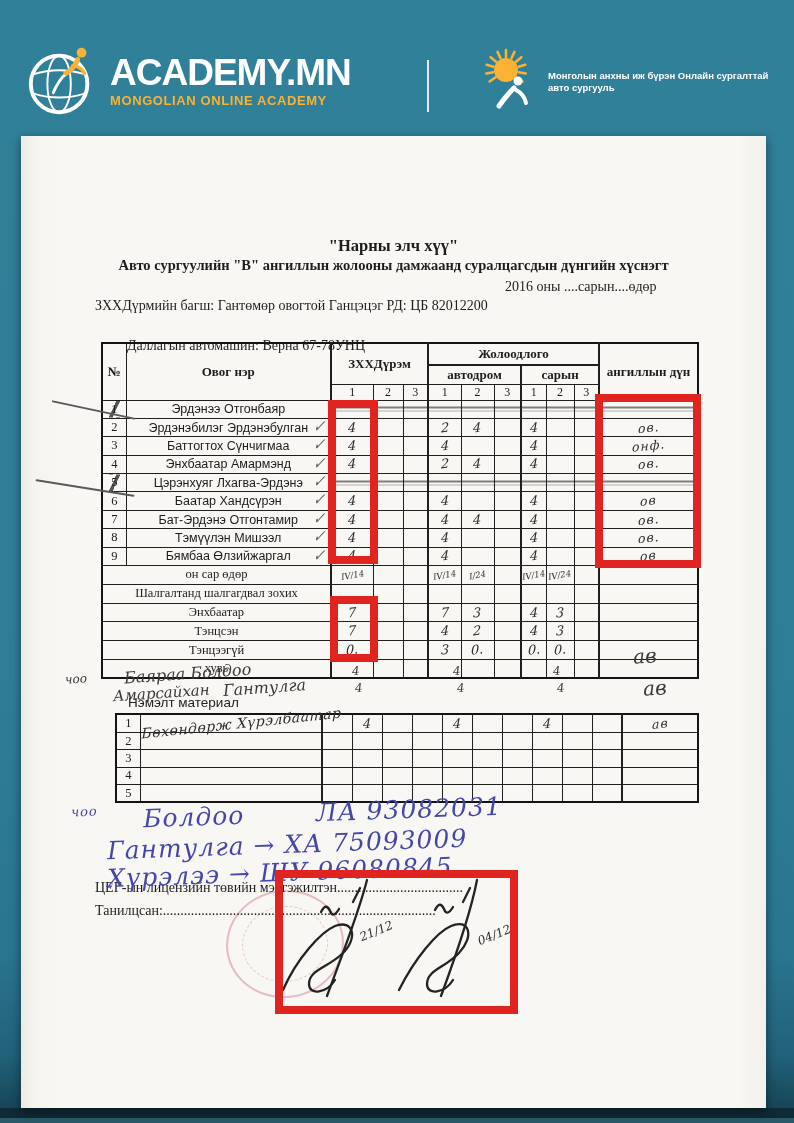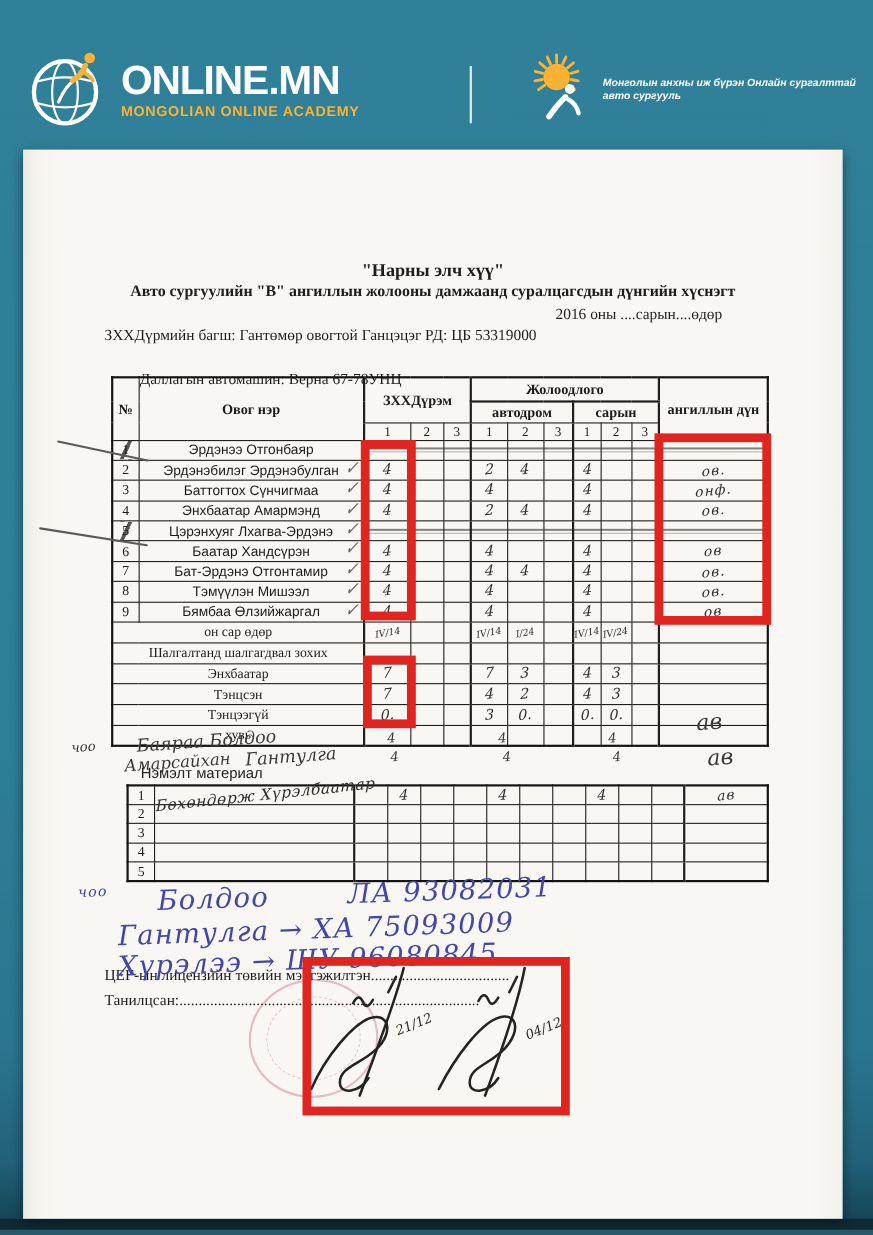--- a/index.html
+++ b/index.html
@@ -14,21 +14,21 @@
   .logo-left{position:absolute;left:24px;top:42px;display:flex;align-items:center;}
   .logo-left svg{width:78px;height:78px;}
   .jl-text{margin-left:8px;font-family:"Liberation Sans",sans-serif;}
   .jl-title{color:#fff;font-size:37px;font-weight:bold;letter-spacing:-1px;line-height:38px;}
   .jl-tag{color:#f9b233;font-size:13px;font-weight:bold;letter-spacing:.6px;margin-top:1px;}
   .divider{position:absolute;left:427px;top:60px;width:2px;height:52px;background:rgba(255,255,255,.85);}
   .logo-right{position:absolute;left:480px;top:48px;display:flex;align-items:center;}
   .logo-right svg{width:64px;height:64px;}
   .ne-text{margin-left:4px;font-family:"Liberation Sans",sans-serif;}
   .ne-title{color:#fff;font-size:26px;font-weight:bold;letter-spacing:-.5px;line-height:27px;}
-  .ne-tag{color:#fff;font-size:9.5px;font-weight:bold;line-height:12px;margin-top:3px;font-style:italic;}
+  .ne-tag{color:#fff;font-size:9.5px;font-weight:bold;line-height:12px;margin-top:3px;}
 
   
   .paper{position:absolute;left:21px;top:136px;width:745px;height:972px;
     background:linear-gradient(90deg,#eceae3 0px,#f5f4ef 14px,#f8f7f3 40px,#f8f7f3 96%,#f2f1ec 100%);
     box-shadow:0 3px 10px rgba(0,0,0,.45);}
   .abs{position:absolute;}
   .doc-title{left:0;top:100px;width:745px;text-align:center;font-size:16.5px;font-weight:bold;color:#1d1d1d;}
   .doc-sub{left:0;top:121px;width:745px;text-align:center;font-size:14.5px;font-weight:bold;color:#1d1d1d;}
   .doc-date{left:484px;top:143px;font-size:14px;color:#1d1d1d;}
   .doc-l1{left:74px;top:162px;font-size:14px;color:#1d1d1d;}
@@ -102,21 +102,21 @@
         <circle cx="36" cy="43" r="29" fill="none" stroke="#ffffff" stroke-width="4"></circle>
         <ellipse cx="36" cy="43" rx="12" ry="29" fill="none" stroke="#ffffff" stroke-width="2"></ellipse>
         <path d="M10,33 Q36,25 62,33" fill="none" stroke="#ffffff" stroke-width="2"></path>
         <path d="M10,53 Q36,61 62,53" fill="none" stroke="#ffffff" stroke-width="2"></path>
         <path d="M30,52 q6,-14 14,-20" fill="none" stroke="#ffffff" stroke-width="3" stroke-linecap="round"></path>
         <circle cx="59" cy="11" r="5" fill="#f9b233"></circle>
         <path d="M55,18 q-4,10 -12,14" fill="none" stroke="#f9b233" stroke-width="5" stroke-linecap="round"></path>
         <path d="M50,24 q8,1 12,8" fill="none" stroke="#f9b233" stroke-width="3.5" stroke-linecap="round"></path>
       </svg>
       <div class="jl-text">
-        <div class="jl-title">ONLINE.MN</div>
+        <div class="jl-title">ACADEMY.MN</div>
         <div class="jl-tag">MONGOLIAN ONLINE ACADEMY</div>
       </div>
     </div>
     <div class="divider"></div>
     <div class="logo-right">
       <svg viewBox="0 0 64 64">
         <g stroke="#f9b233" stroke-width="2.6" stroke-linecap="round">
           <line x1="26" y1="2" x2="26" y2="9" transform="rotate(0 26 22)"></line>
           <line x1="26" y1="2" x2="26" y2="9" transform="rotate(25 26 22)"></line>
           <line x1="26" y1="2" x2="26" y2="9" transform="rotate(50 26 22)"></line>
@@ -140,21 +140,21 @@
           <div>авто сургууль</div>
         </div>
       </div>
     </div>
   </div>
 
   <div class="paper">
     <div class="abs doc-title">"Нарны элч хүү"</div>
     <div class="abs doc-sub">Авто сургуулийн "В" ангиллын жолооны дамжаанд суралцагсдын дүнгийн хүснэгт</div>
     <div class="abs doc-date">2016 оны ....сарын....өдөр</div>
-    <div class="abs doc-l1">ЗХХДүрмийн багш: Гантөмөр овогтой Ганцэцэг  РД: ЦБ 53319000</div>
+    <div class="abs doc-l1">ЗХХДүрмийн багш: Гантөмөр овогтой Ганцэцэг  РД: ЦБ 82012200</div>
     <div class="abs doc-l3">Даллагын автомашин: Верна 67-78УНЦ</div>
 
     <table class="t-main">
       <colgroup>
         <col style="width:24px">
           <col style="width:205px">
         <col style="width:42px">
           <col style="width:30px">
           <col style="width:25px">
         <col style="width:33px">

